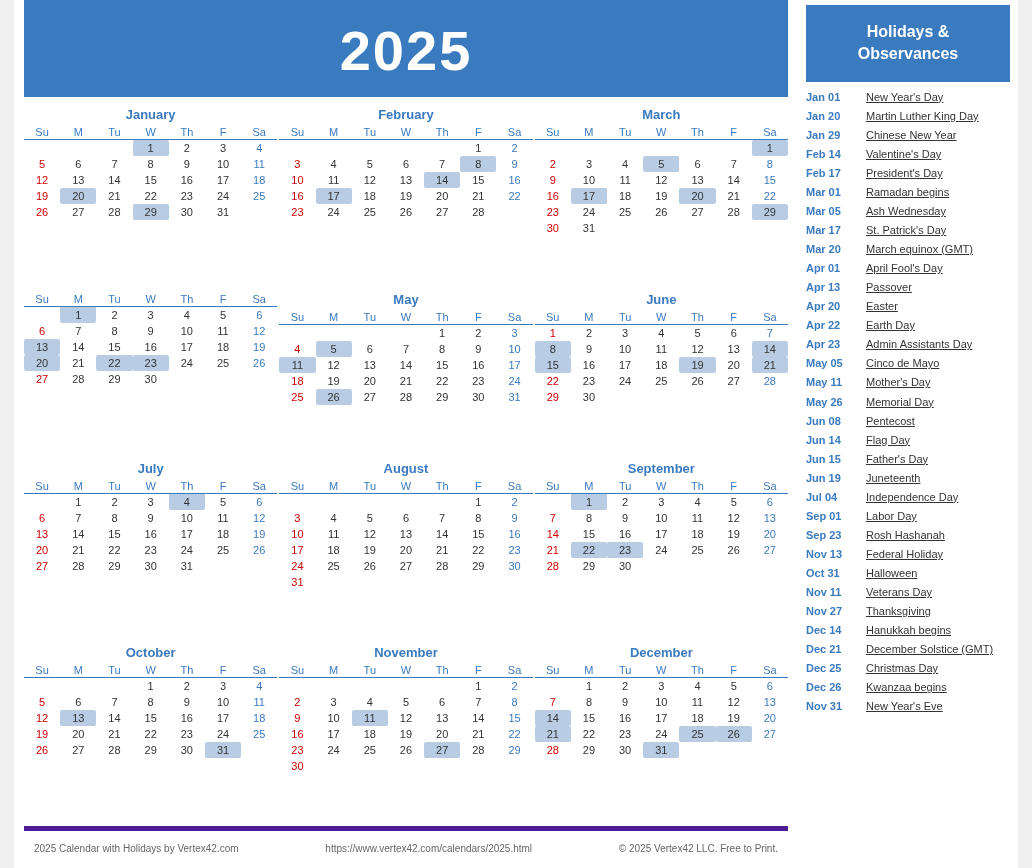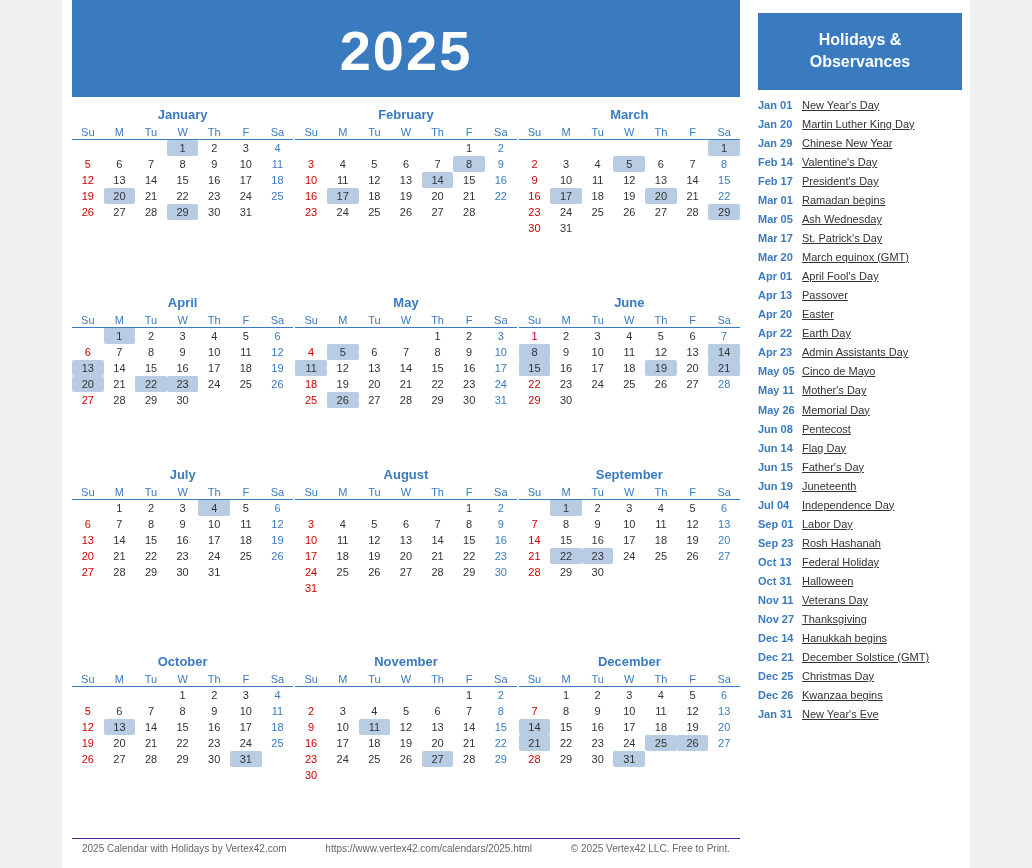--- a/index.html
+++ b/index.html
@@ -5,41 +5,41 @@
     * { box-sizing: border-box; margin: 0; padding: 0; }
     body {
       font-family: Arial, sans-serif;
       background: #f0f0f0;
       display: flex;
       justify-content: center;
       align-items: center;
       min-height: 100vh;
     }
     .page {
-      width: 908px;
+      width: 1004px;
       min-height: 868px;
       background: #fff;
       display: flex;
       flex-direction: column;
       padding: 0;
     }
     .main-layout {
       display: flex;
       flex: 1;
     }
     .calendar-section {
       flex: 1;
       padding: 0 10px 10px 10px;
       display: flex;
       flex-direction: column;
     }
     .sidebar {
       width: 220px;
       background: #fff;
-      padding: 13px 8px;
+      padding: 5px 8px;
     }
 
     
     .year-header {
       background: #3a7abf;
       color: #fff;
       text-align: center;
       padding: 18px 0 14px 0;
       font-size: 56px;
       font-weight: bold;
@@ -59,21 +59,21 @@
       margin-bottom: 6px;
     }
 
     
     .holiday-list {
       font-size: 11px;
       line-height: 1.55;
     }
     .holiday-item {
       display: flex;
-      gap: 4px;
+      gap: 20px;
       padding: 1px 0;
     }
     .holiday-date {
       color: #3a7abf;
       font-weight: bold;
       min-width: 40px;
       font-size: 11px;
     }
     .holiday-name {
       color: #333;
@@ -126,22 +126,22 @@
       border-radius: 2px;
     }
 
     
     .footer {
       display: flex;
       justify-content: space-between;
       align-items: center;
       font-size: 10px;
       color: #666;
-      padding: 4px 10px 4px 10px;
-      border-top: 1px solid #4c1d95;
+      padding: 12px 10px 4px 10px;
+      border-top: 5px solid #4c1d95;
       margin-top: 4px;
     }
   </style>
 </head>
 <body>
 
 <div class="page">
   <div class="main-layout">
     <div class="calendar-section">
 
@@ -346,21 +346,20 @@
                   <td></td>
                   <td></td>
                   <td></td>
                   <td></td>
               </tr>
             </tbody>
           </table>
         </div>
 
         <div class="month">
-          <div class="month-title">April</div>
           <table>
             <thead>
                 <tr>
               <th>Su</th>
                   <th>M</th>
                   <th>Tu</th>
                   <th>W</th>
                   <th>Th</th>
                   <th>F</th>
                   <th>Sa</th>
@@ -1051,21 +1050,21 @@
           </div>
           <div class="holiday-item">
             <span class="holiday-date">Sep 01</span>
             <span class="holiday-name">Labor Day</span>
           </div>
           <div class="holiday-item">
             <span class="holiday-date">Sep 23</span>
             <span class="holiday-name">Rosh Hashanah</span>
           </div>
           <div class="holiday-item">
-            <span class="holiday-date">Oct 13</span>
+            <span class="holiday-date">Nov 13</span>
             <span class="holiday-name">Federal Holiday</span>
           </div>
           <div class="holiday-item">
             <span class="holiday-date">Oct 31</span>
             <span class="holiday-name">Halloween</span>
           </div>
           <div class="holiday-item">
             <span class="holiday-date">Nov 11</span>
             <span class="holiday-name">Veterans Day</span>
           </div>
@@ -1083,20 +1082,20 @@
           </div>
           <div class="holiday-item">
             <span class="holiday-date">Dec 25</span>
             <span class="holiday-name">Christmas Day</span>
           </div>
           <div class="holiday-item">
             <span class="holiday-date">Dec 26</span>
             <span class="holiday-name">Kwanzaa begins</span>
           </div>
           <div class="holiday-item">
-            <span class="holiday-date">Jan 31</span>
+            <span class="holiday-date">Nov 31</span>
             <span class="holiday-name">New Year's Eve</span>
           </div>
         </div>
     </div>
 
   </div>
 </div>
 
 </body></html>

